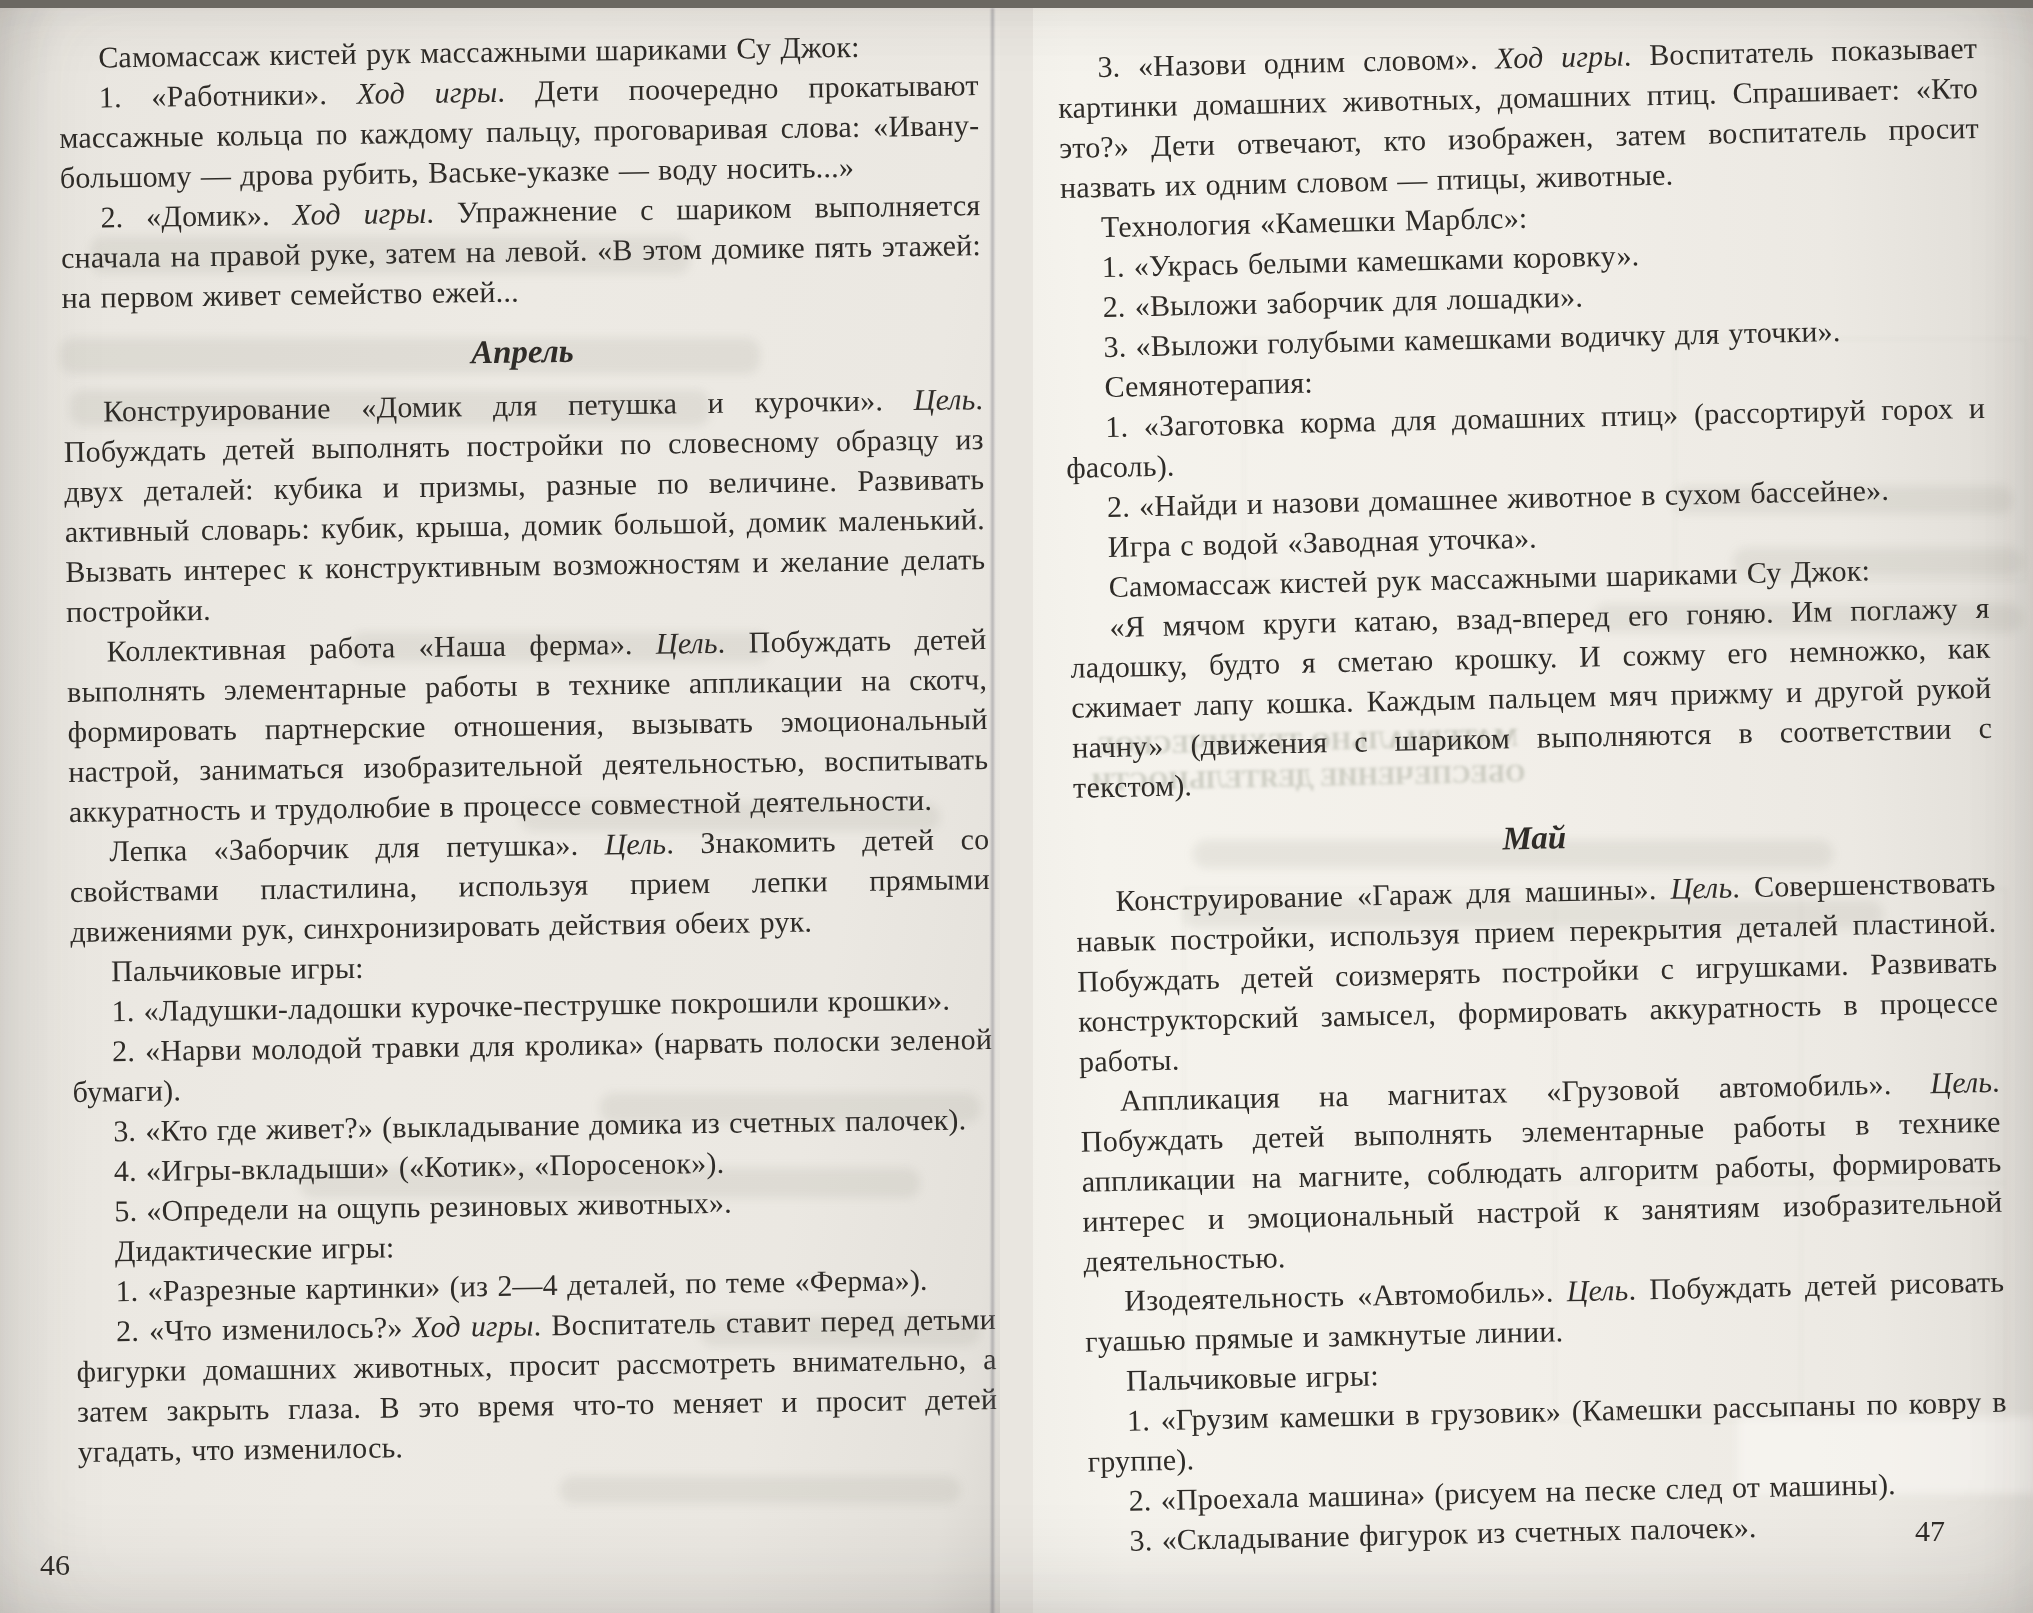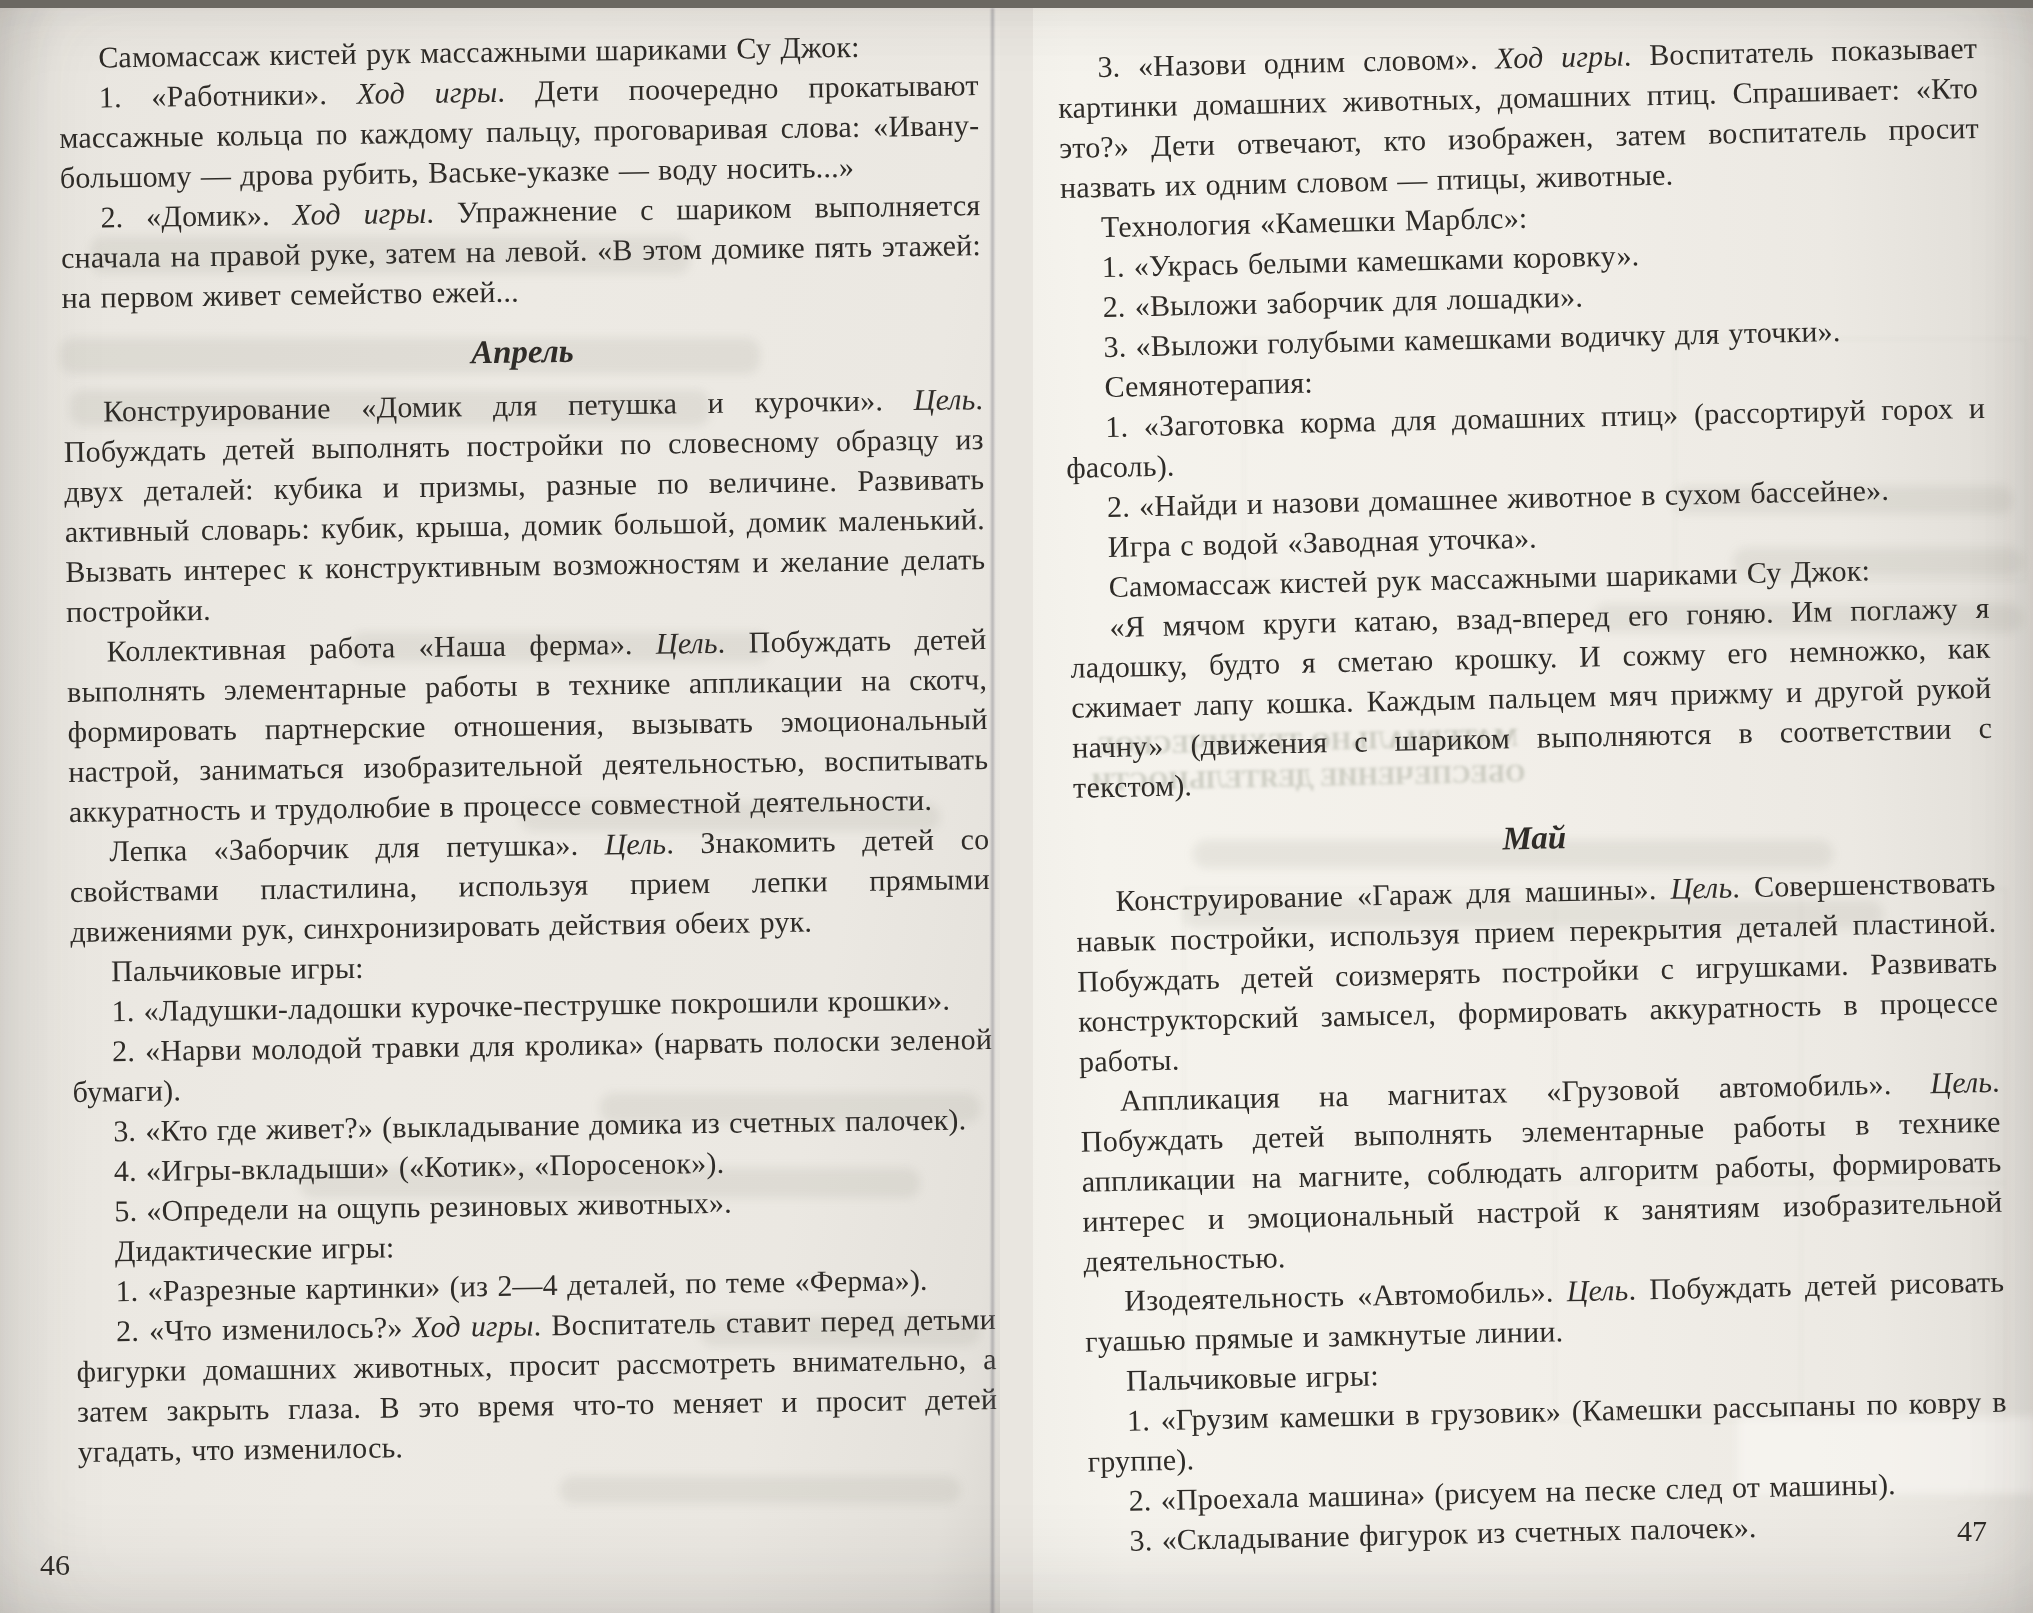--- a/index.html
+++ b/index.html
@@ -67,21 +67,21 @@
     margin:20px 0 14px 0;
     font-size:33px;line-height:40px;
     font-weight:bold;font-style:italic;
     text-align:center;text-indent:0;
   }
   .pagenum{
     position:absolute;z-index:4;
     font-size:30px;line-height:34px;
   }
   .pagenum-left{left:40px;top:1540px;}
-  .pagenum-right{left:924px;top:1506px;}
+  .pagenum-right{left:882px;top:1506px;}
   
   .smudge{
     position:absolute;z-index:1;border-radius:14px;
     background:rgba(128,133,116,0.12);
     filter:blur(5px);pointer-events:none;
   }
   .ghost-table{
     position:absolute;z-index:1;
     border:2px solid rgba(130,135,120,0.55);
     opacity:0.12;filter:blur(2px);pointer-events:none;

